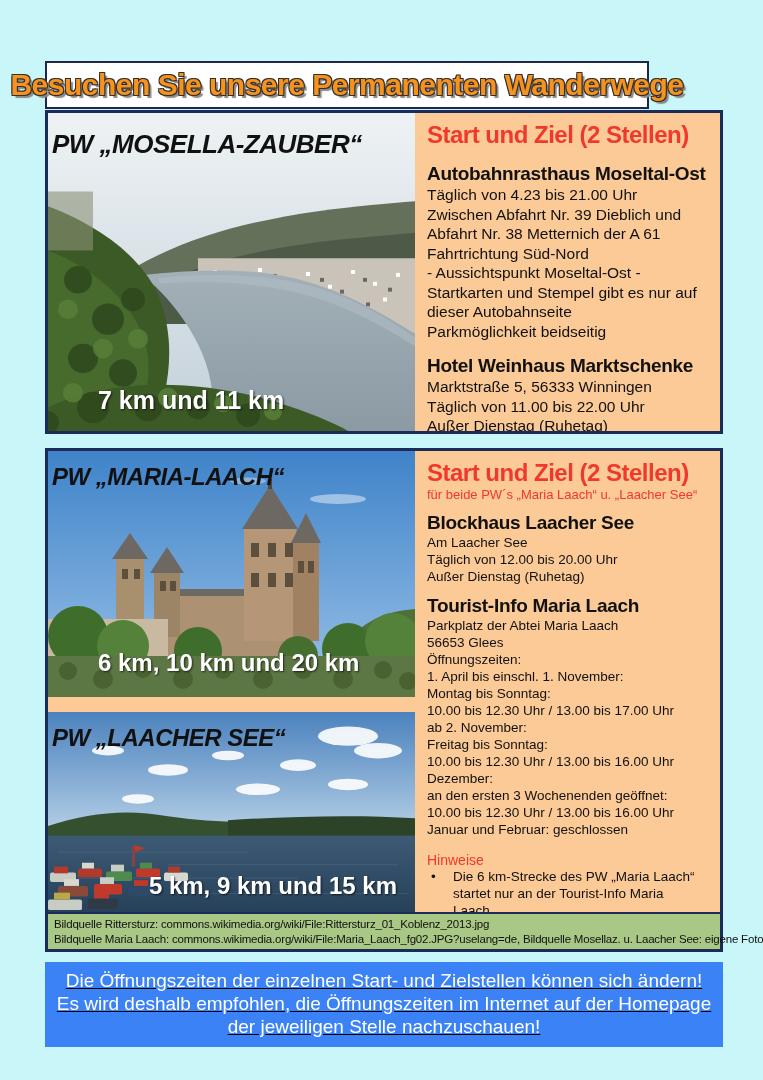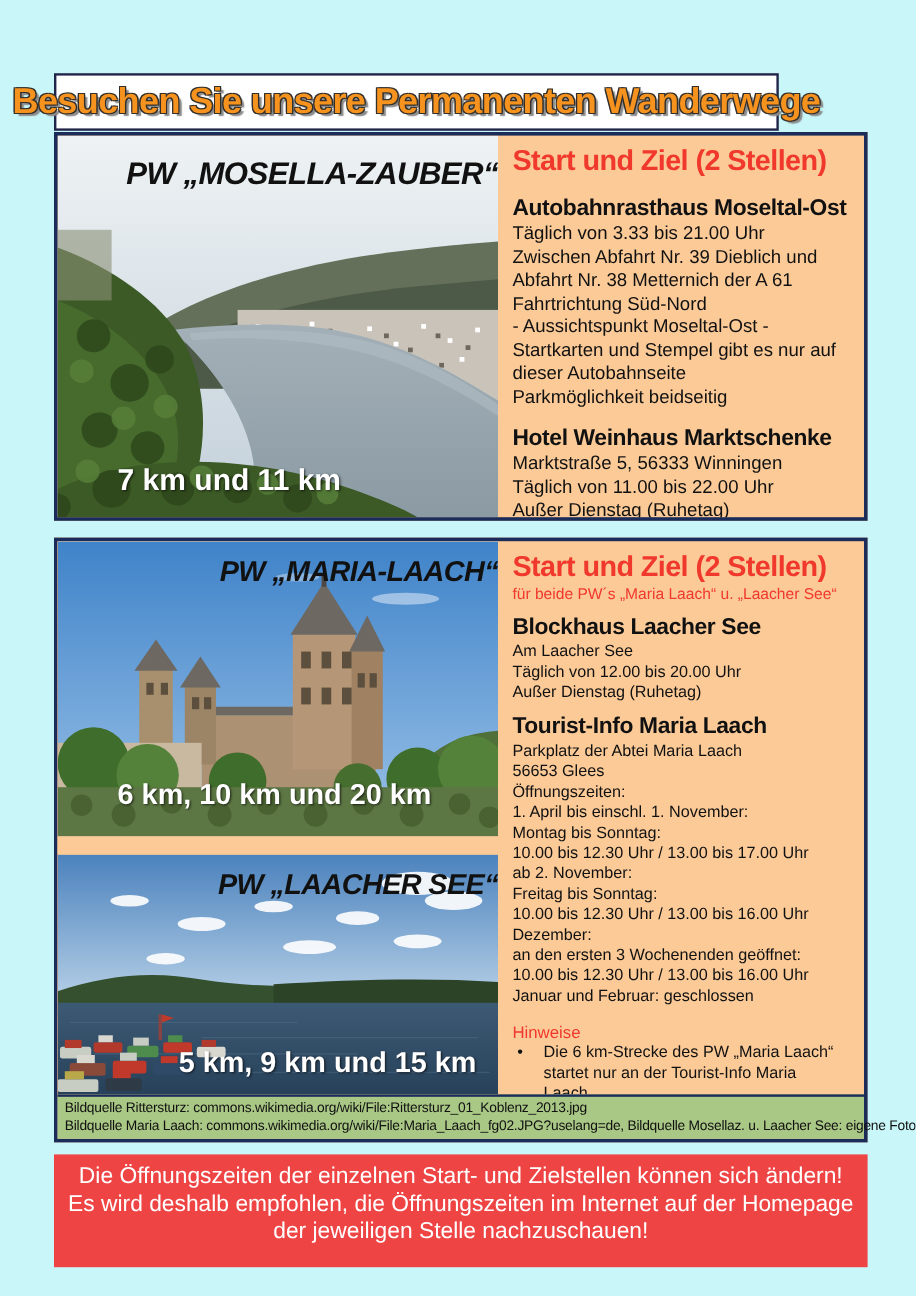--- a/index.html
+++ b/index.html
@@ -32,21 +32,21 @@
   .block2 { top:448px; height:504px; display:flex; flex-direction:column; }
   .block2 .row { display:flex; flex:1; min-height:0; }
   .photo-col { width:367px; display:flex; flex-direction:column; background:#fbca97; }
   .photo { position:relative; overflow:hidden; flex-shrink:0; }
   .photo svg { position:absolute; left:0; top:0; width:100%; height:100%; }
   .photo1 { width:367px; height:100%; }
   .photo2 { height:246px; }
   .photo-gap { height:15px; background:#fbca97; }
   .photo3 { flex:1; }
   .photo-title {
-    position:absolute; left:4px; right:0; top:12px; text-align:right;
+    position:absolute; left:4px; right:0; top:12px; text-align:left;
     font-style:italic; font-weight:bold; font-size:24px; color:#111;
     letter-spacing:-0.5px; white-space:nowrap;
   }
   .photo1 .photo-title { top:16px; font-size:26px; }
   .photo-dist {
     position:absolute; color:#fff; font-weight:bold; font-size:25px;
     text-shadow:1px 1px 2px rgba(0,0,0,0.65); white-space:nowrap;
   }
   .photo1 .photo-dist { left:50px; bottom:16px; }
   .photo2 .photo-dist { left:50px; bottom:20px; font-size:24px; }
@@ -65,21 +65,21 @@
   .bullet-item { display:flex; font-size:13.5px; line-height:17px; }
   .bullet-dot { width:26px; flex-shrink:0; padding-left:4px; }
   .bullet-text { flex:1; padding-right:4px; }
   .credits-bar {
     height:37px; background:#a9c785; border-top:2px solid #1b2b5a;
     padding:3px 6px 2px 6px; flex-shrink:0;
   }
   .credits-line { font-size:11.5px; line-height:15px; color:#111; letter-spacing:-0.2px; white-space:nowrap; }
   .notice-banner {
     position:absolute; left:45px; top:962px; width:678px;
-    background:#ef4444; padding:7px 10px 18px 10px; text-align:center;
+    background:#3b82f6; padding:7px 10px 9px 10px; text-align:center;text-decoration:underline;
   }
   .notice-line { color:#fff; font-size:19px; line-height:23px; white-space:nowrap; }
 </style>
 </head>
 <body>
 
 <div class="title-banner">
   <span class="title-text">Besuchen Sie unsere Permanenten Wanderwege</span>
 </div>
 
@@ -155,21 +155,21 @@
           <circle cx="225" cy="304" r="9"></circle>
         </g>
       <rect x="0" y="80" width="45" height="60" fill="#8a9177" opacity="0.6"></rect>
     </svg>
     <div class="photo-title">PW „MOSELLA-ZAUBER“</div>
     <div class="photo-dist">7 km und 11 km</div>
   </div>
   <div class="panel">
     <div class="panel-heading">Start und Ziel (2 Stellen)</div>
     <div class="info-title">Autobahnrasthaus Moseltal-Ost</div>
-    <div class="info-line">Täglich von 3.33 bis 21.00 Uhr</div>
+    <div class="info-line">Täglich von 4.23 bis 21.00 Uhr</div>
     <div class="info-line">Zwischen Abfahrt Nr. 39 Dieblich und</div>
     <div class="info-line">Abfahrt Nr. 38 Metternich der A 61</div>
     <div class="info-line">Fahrtrichtung Süd-Nord</div>
     <div class="info-line">- Aussichtspunkt Moseltal-Ost -</div>
     <div class="info-line">Startkarten und Stempel gibt es nur auf</div>
     <div class="info-line">dieser Autobahnseite</div>
     <div class="info-line">Parkmöglichkeit beidseitig</div>
     <div class="info-title">Hotel Weinhaus Marktschenke</div>
     <div class="info-line">Marktstraße 5, 56333 Winningen</div>
     <div class="info-line">Täglich von 11.00 bis 22.00 Uhr</div>

